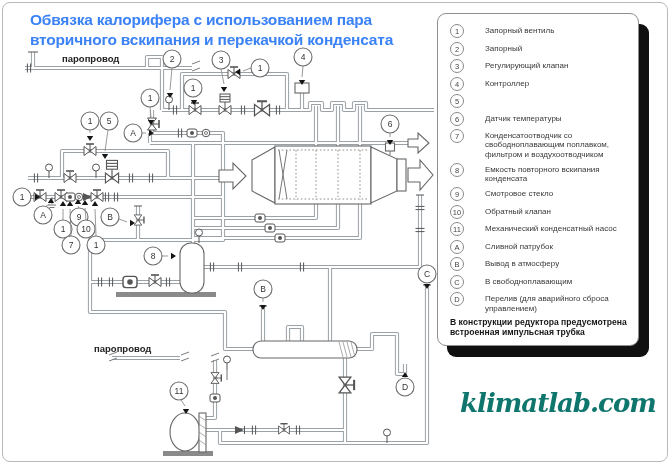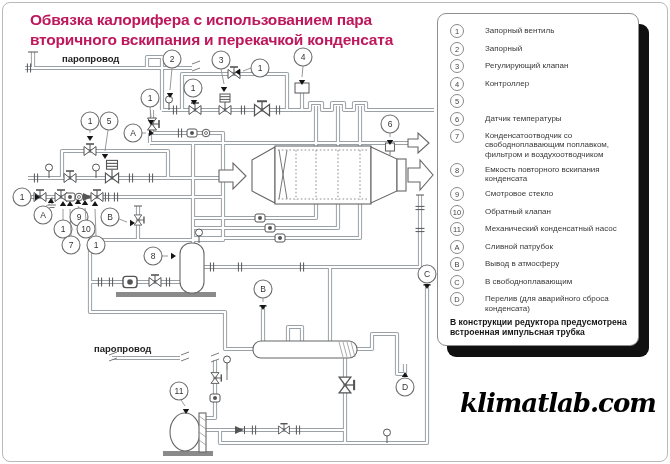--- a/index.html
+++ b/index.html
@@ -1,20 +1,20 @@
 <!DOCTYPE html>
 <html><head>
 <meta charset="utf-8">
 <style>
   html,body{margin:0;padding:0;background:#fff;}
   .page{position:relative;width:670px;height:464px;background:#fff;overflow:hidden;
         font-family:"Liberation Sans",sans-serif;}
   .frame{position:absolute;inset:2px;border:1px solid #b9b9b9;border-radius:8px;pointer-events:none;}
   .title{position:absolute;left:30px;top:10px;width:410px;font-size:15.5px;font-weight:bold;
-         color:#be185d;line-height:1.28;letter-spacing:-0.2px;}
+         color:#3b82f6;line-height:1.28;letter-spacing:-0.2px;}
   .diagram{position:absolute;left:0;top:0;}
   
   .p{stroke:#9aa1a7;stroke-width:4.2;fill:none;stroke-linejoin:round;stroke-linecap:butt;}
   #pipes-core path{stroke:#fff;stroke-width:2.2;}
   .tn{stroke:#777;stroke-width:1;fill:none;}
   .dot{stroke:#8d8d8d;stroke-width:1;stroke-dasharray:1.6,2.2;fill:none;}
   .eq{fill:#fff;stroke:#666;stroke-width:1.1;}
   .ht{stroke:#888;stroke-width:0.7;}
   .ld{stroke:#8f8f8f;stroke-width:0.9;}
   .ah{fill:#151515;}
@@ -30,21 +30,21 @@
   .legend{position:absolute;left:437px;top:13px;width:202px;min-height:325px;background:#fff;
           border:1px solid #8e8e8e;border-radius:9px;box-shadow:10px 11px 0 #101010;
           padding:10px 5px 8px 12px;box-sizing:border-box;}
   .lrow{display:flex;align-items:flex-start;gap:7px;margin-bottom:3.5px;}
   .lkey{flex:0 0 auto;width:14px;height:14px;border:1px solid #8a8a8a;border-radius:50%;
         font-size:7.5px;line-height:13px;text-align:center;color:#444;box-sizing:border-box;}
   .ltxt{font-size:8px;line-height:1.18;color:#383838;padding-top:2px;margin-left:14px;}
   .legend-note{font-size:8.6px;font-weight:bold;color:#161616;line-height:1.2;margin-top:2px;}
   .watermark{position:absolute;left:460px;top:388px;width:190px;text-align:center;
              font-family:"DejaVu Serif",serif;font-style:italic;font-weight:bold;
-             font-size:26px;color:#000000;letter-spacing:-1px;}
+             font-size:26px;color:#0f766e;letter-spacing:-1px;}
 </style>
 </head>
 <body>
 
 <div class="page">
   <div class="frame"></div>
 
   <div class="title">
     <div>Обвязка калорифера с использованием пара</div>
     <div>вторичного вскипания и перекачкой конденсата</div>
@@ -449,20 +449,20 @@
         <div class="lrow">
           <span class="lkey">B</span>
           <span class="ltxt">Вывод в атмосферу</span>
         </div>
         <div class="lrow">
           <span class="lkey">C</span>
           <span class="ltxt">В свободноплавающим</span>
         </div>
         <div class="lrow">
           <span class="lkey">D</span>
-          <span class="ltxt">Перелив (для аварийного сброса конденсата)</span>
+          <span class="ltxt">Перелив (для аварийного сброса управлением)</span>
         </div>
       </div>
     <div class="legend-note">В конструкции редуктора предусмотрена  встроенная импульсная трубка</div>
   </div>
 
   <div class="watermark">klimatlab.com</div>
 </div>
 
 </body></html>

